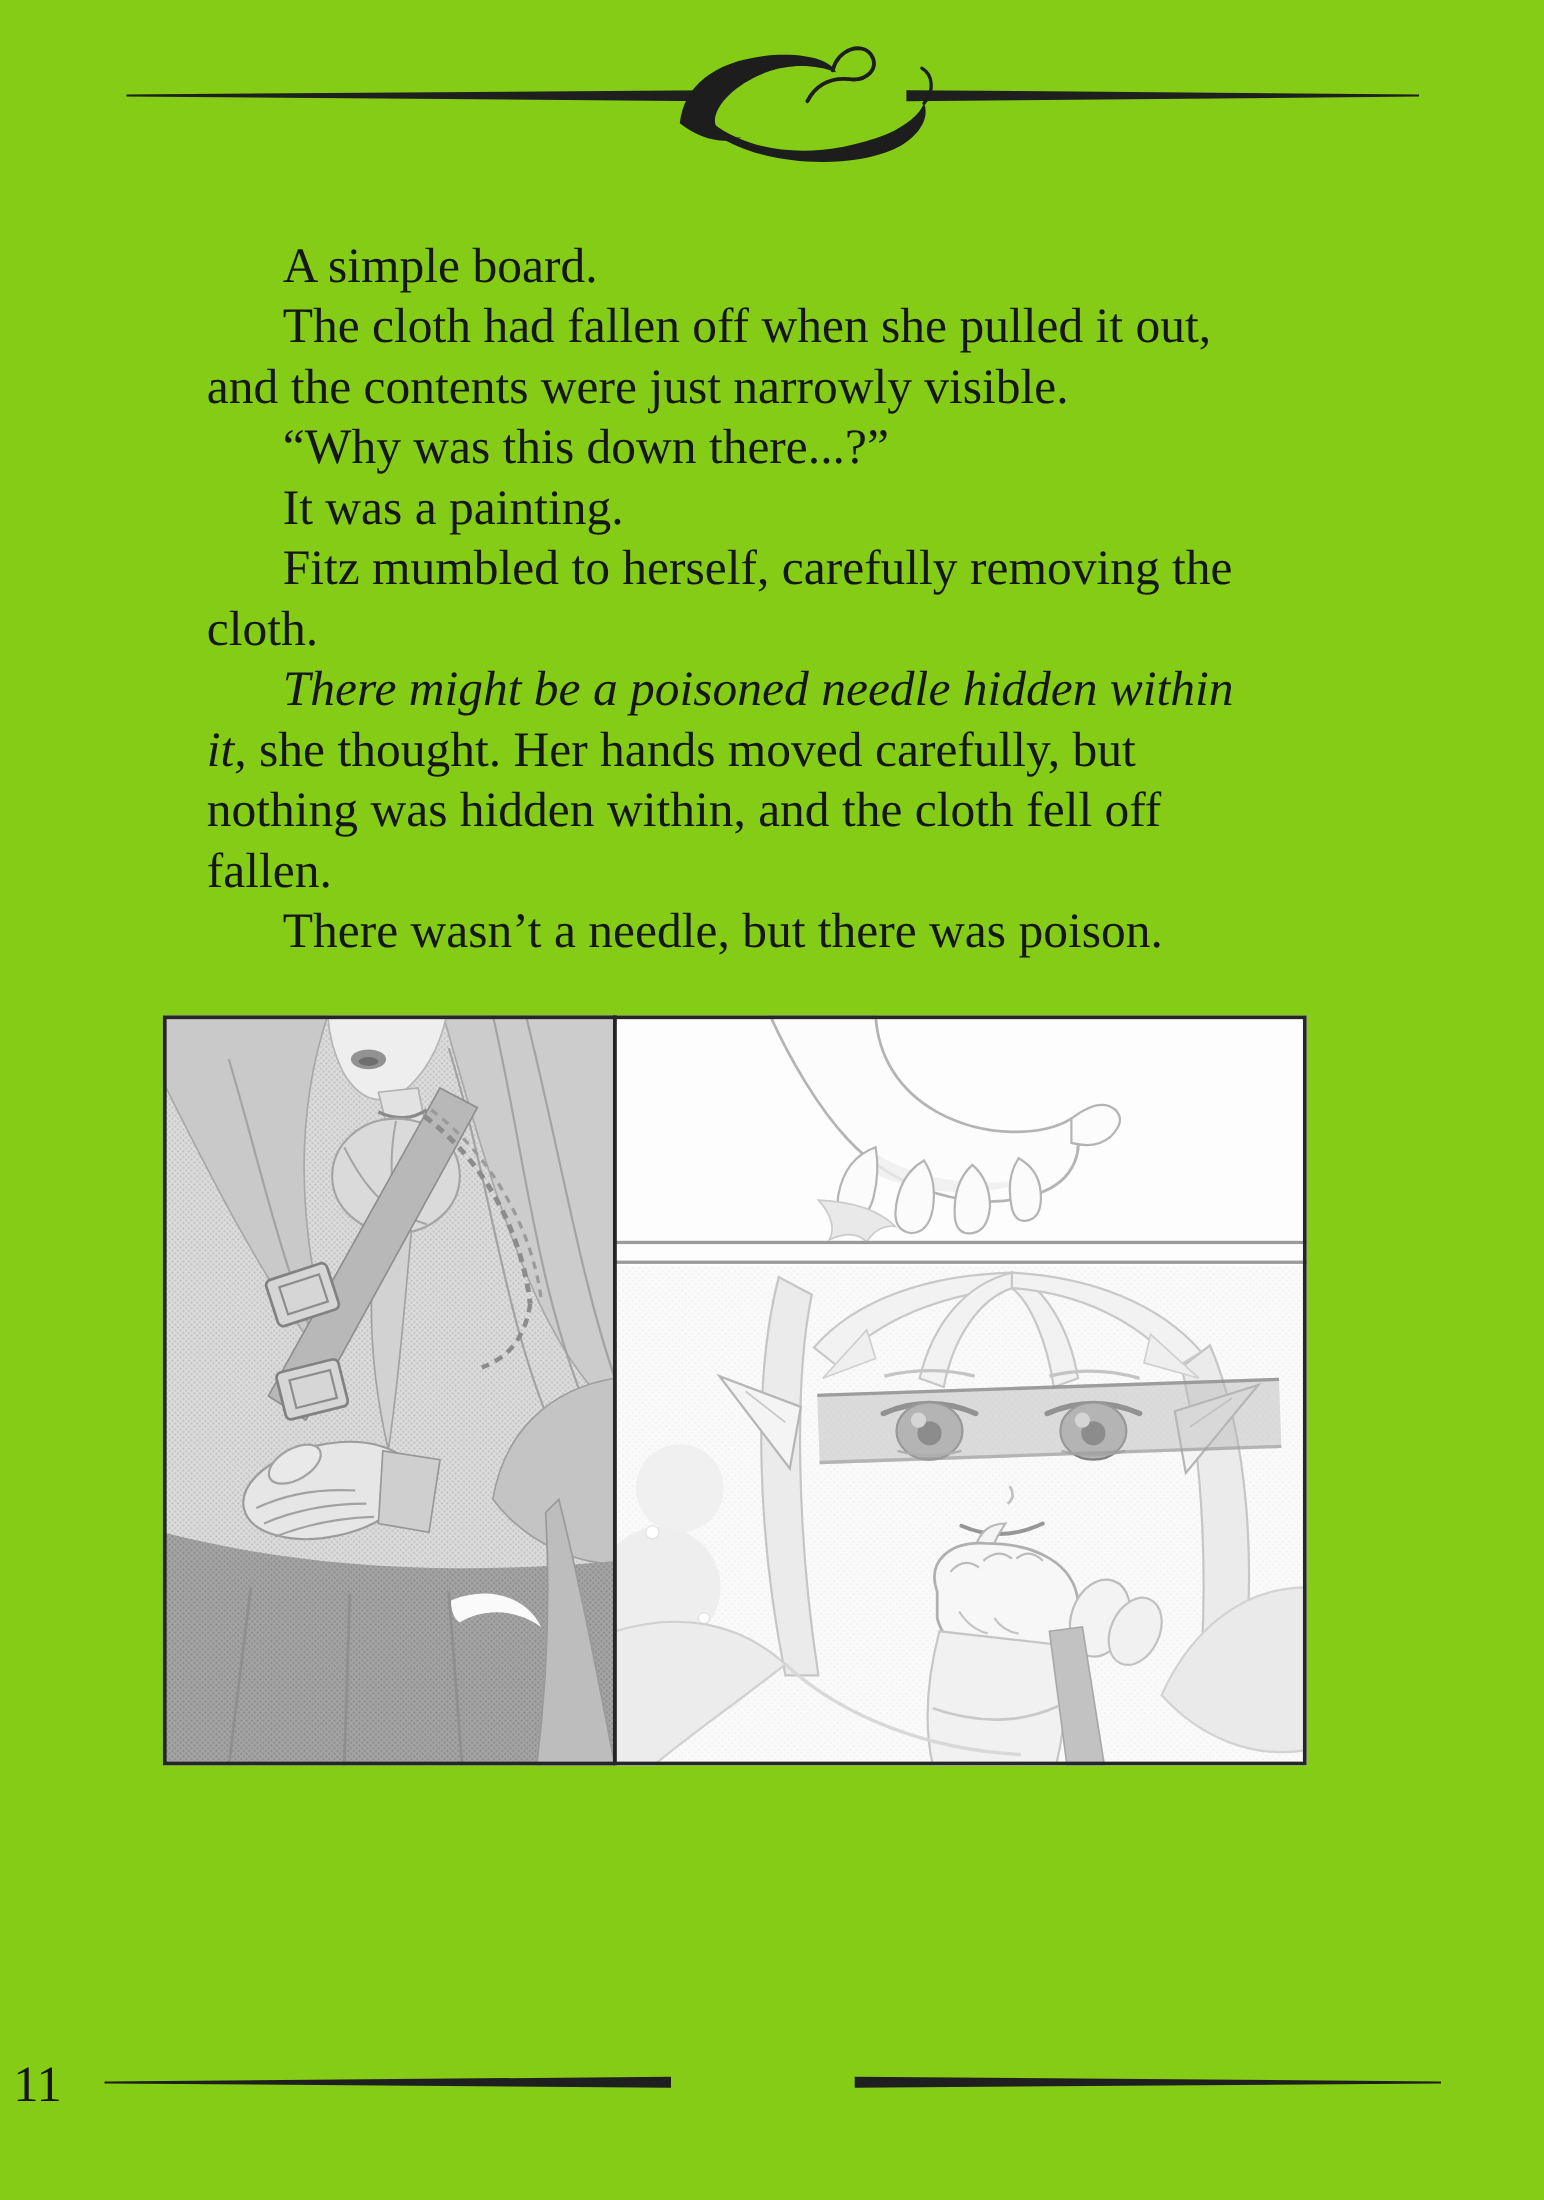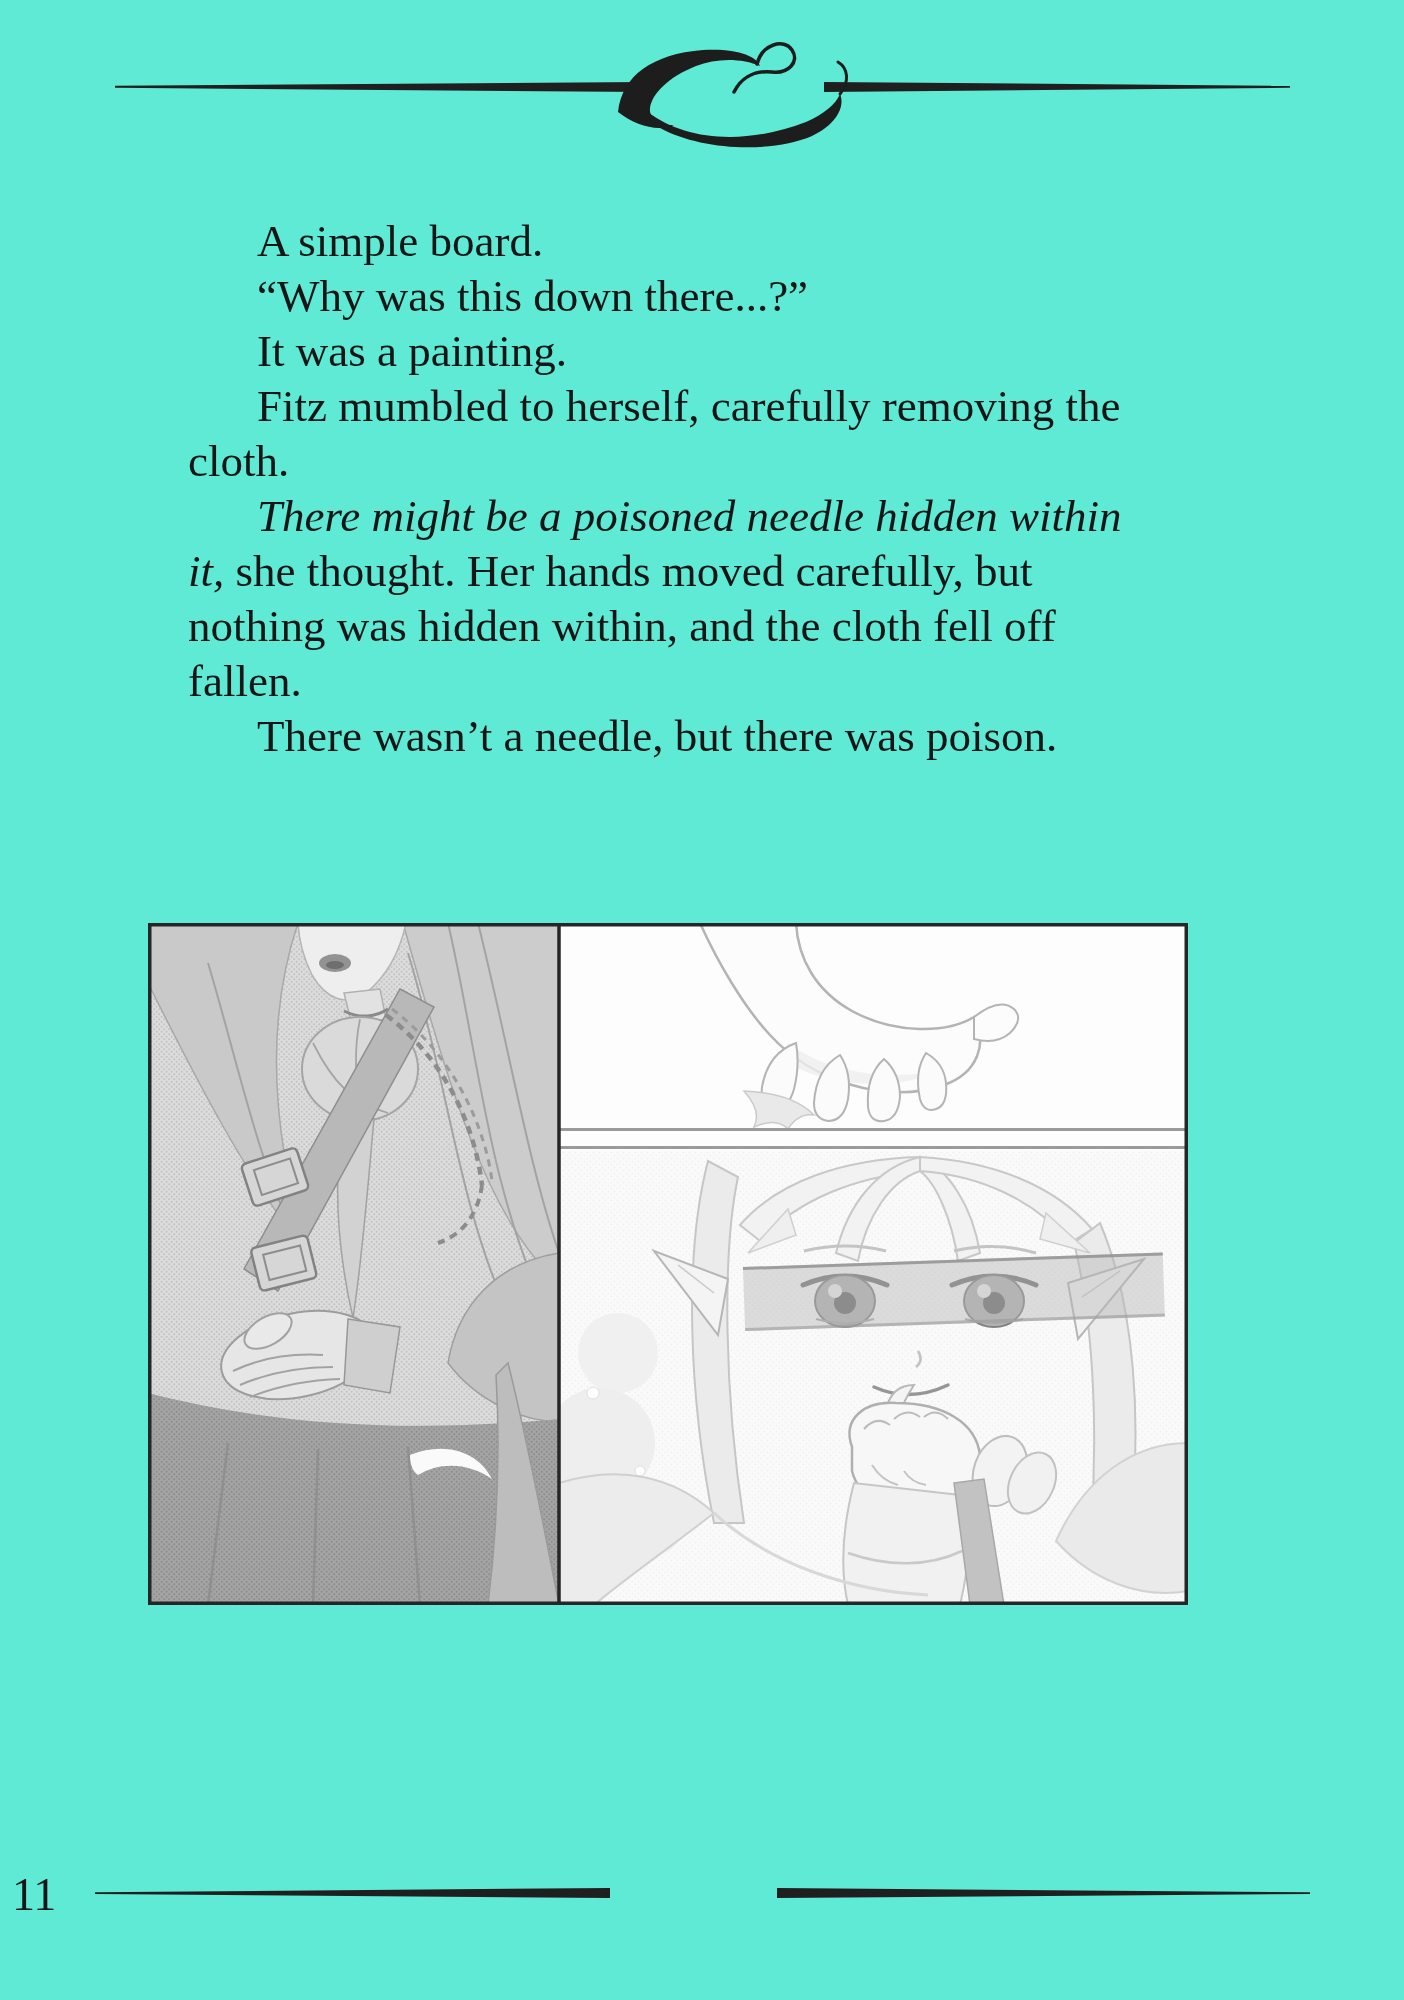--- a/index.html
+++ b/index.html
@@ -1,20 +1,20 @@
 <!DOCTYPE html>
 <html><head>
 <meta charset="utf-8">
 <style>
   html, body { margin: 0; padding: 0; background: #ffffff; }
   .page {
     position: relative;
     width: 1404px;
     height: 2000px;
-    background: #5eead4;
+    background: #84cc16;
     font-family: "Liberation Serif", serif;
     color: #161616;
     overflow: hidden;
   }
   .ornament-svg { position: absolute; top: 0; left: 0; display: block; }
   .text-block { position: absolute; left: 188px; width: 960px; }
   .text-block-top { top: 214px; }
   .text-block-bottom { top: 1635px; }
   .para {
     margin: 0;
@@ -54,20 +54,21 @@
     <g>
       <path d="M 618 112 C 622 76 652 54 703 50 C 736 48 757 56 760 66 C 742 58 716 58 696 66 C 668 77 652 94 650 108 C 649 119 659 126 674 125 C 658 132 636 126 618 112 Z" fill="#1d1d1d"></path>
       <path d="M 757 64 C 762 44 784 38 792 50 C 800 62 788 74 772 72 C 752 70 740 80 734 92" fill="none" stroke="#1d1d1d" stroke-width="3.5" stroke-linecap="round"></path>
       <path d="M 648 112 C 684 140 744 146 806 122 C 824 114 836 104 840 94 C 846 108 834 126 812 136 C 770 154 700 150 660 128 C 652 124 648 118 648 112 Z" fill="#1d1d1d"></path>
       <path d="M 840 94 C 850 82 848 68 838 62" fill="none" stroke="#1d1d1d" stroke-width="3" stroke-linecap="round"></path>
     </g>
   </svg>
 
   <div class="text-block text-block-top">
     <p class="para">A simple board.</p>
+    <p class="para">The cloth had fallen off when she pulled it out, and the contents were just narrowly visible.</p>
     <p class="para">“Why was this down there...?”</p>
     <p class="para">It was a painting.</p>
     <p class="para">Fitz mumbled to herself, carefully removing the cloth.</p>
     <p class="para"><em>There might be a poisoned needle hidden within it,</em><span> she thought. Her hands moved carefully, but nothing was hidden within, and the cloth fell off fallen.</span></p>
     <p class="para">There wasn’t a needle, but there was poison.</p>
   </div>
 
   <figure class="illustration" aria-label="Black-and-white two-panel manga illustration. Left panel: a long-haired woman in a buttoned uniform with straps, buckles and a hanging chain, hands resting in her lap, drawn in gray halftone. Right panel: a hand gently resting on the head of a softly smiling elf-eared character whose eyes are veiled by a translucent gray band, one fist held to her mouth.">
     <svg width="1040" height="682" viewBox="0 0 1040 682">
       <defs>

